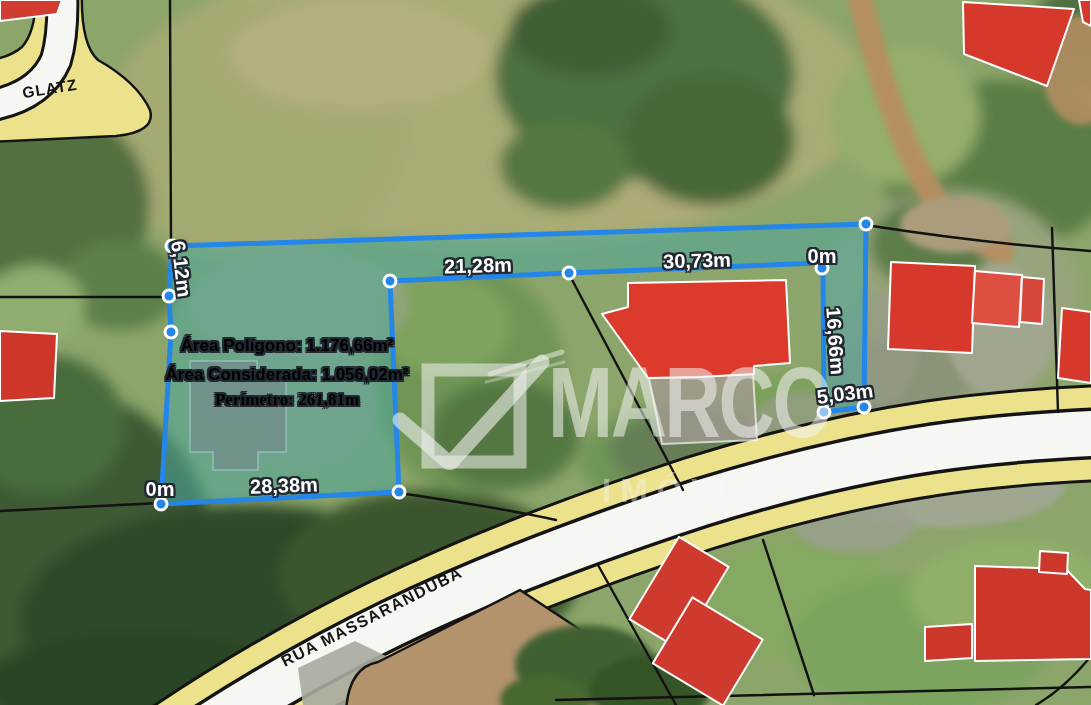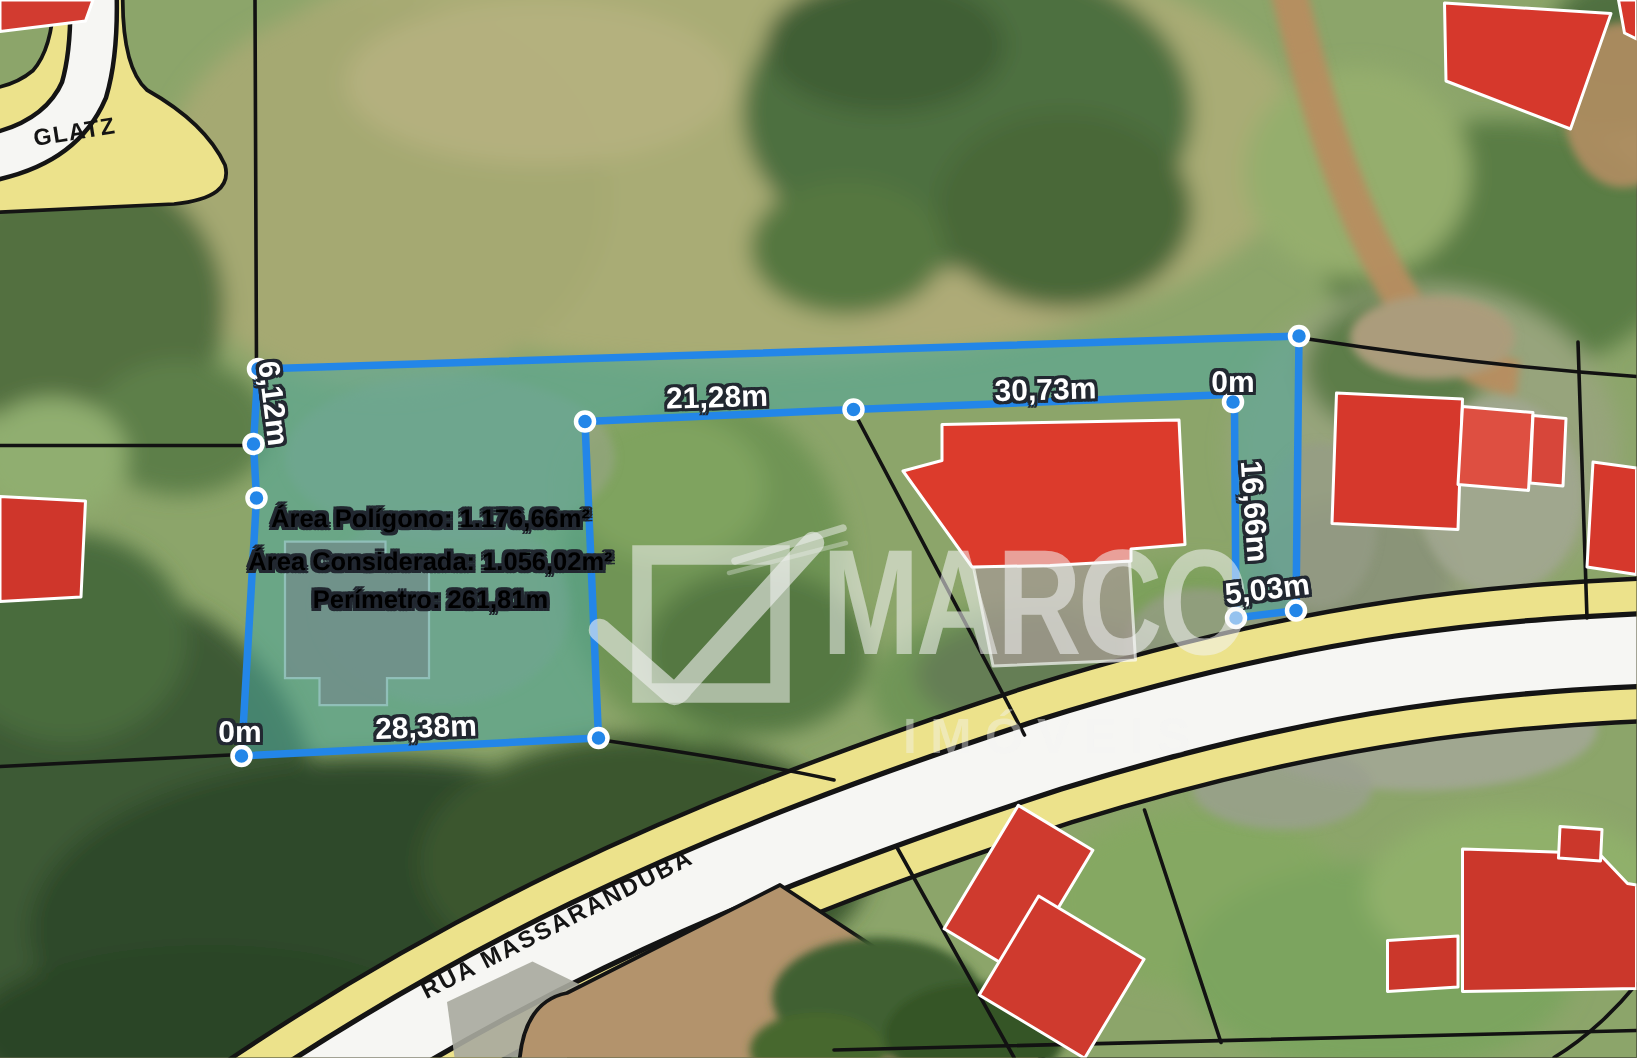--- a/index.html
+++ b/index.html
@@ -185,21 +185,21 @@
       <path d="M 10,72 L 58,114 Q 61,116 65,110 L 152,14" fill="none" stroke="rgba(242,242,242,.6)" stroke-width="15" stroke-linecap="round" stroke-linejoin="round"></path>
       <path d="M 100,26 L 172,4" fill="none" stroke="rgba(242,242,242,.5)" stroke-width="5" stroke-linecap="round"></path>
       <path d="M 96,34 L 174,14" fill="none" stroke="rgba(242,242,242,.35)" stroke-width="3" stroke-linecap="round"></path>
     </svg>
     <span class="brand">MARCO</span>
     <span class="sub">IMÓVEIS</span>
   </div>
 
   <div class="stats-line" style="top:336px;">Área Polígono: 1.176,66m²</div>
   <div class="stats-line" style="top:365px;">Área Considerada: 1.056,02m²</div>
-  <div class="stats-line" style="top:390px;">Perímetro: 261,81m</div>
+  <div class="stats-line" style="top:390px;font-family:Liberation Serif, serif;">Perímetro: 261,81m</div>
 
   <span class="mlabel" style="left:181px;top:269px;transform:translate(-50%,-50%) rotate(83deg);">6,12m</span>
   <span class="mlabel" style="left:478px;top:266px;transform:translate(-50%,-50%) rotate(-1.5deg);">21,28m</span>
   <span class="mlabel" style="left:697px;top:261px;transform:translate(-50%,-50%) rotate(-1.5deg);">30,73m</span>
   <span class="mlabel" style="left:822px;top:256px;transform:translate(-50%,-50%);">0m</span>
   <span class="mlabel" style="left:835px;top:341px;transform:translate(-50%,-50%) rotate(86deg);">16,66m</span>
   <span class="mlabel" style="left:845px;top:394px;transform:translate(-50%,-50%) rotate(-7deg);">5,03m</span>
   <span class="mlabel" style="left:284px;top:486px;transform:translate(-50%,-50%) rotate(-2deg);">28,38m</span>
   <span class="mlabel" style="left:160px;top:489px;transform:translate(-50%,-50%);">0m</span>
 

